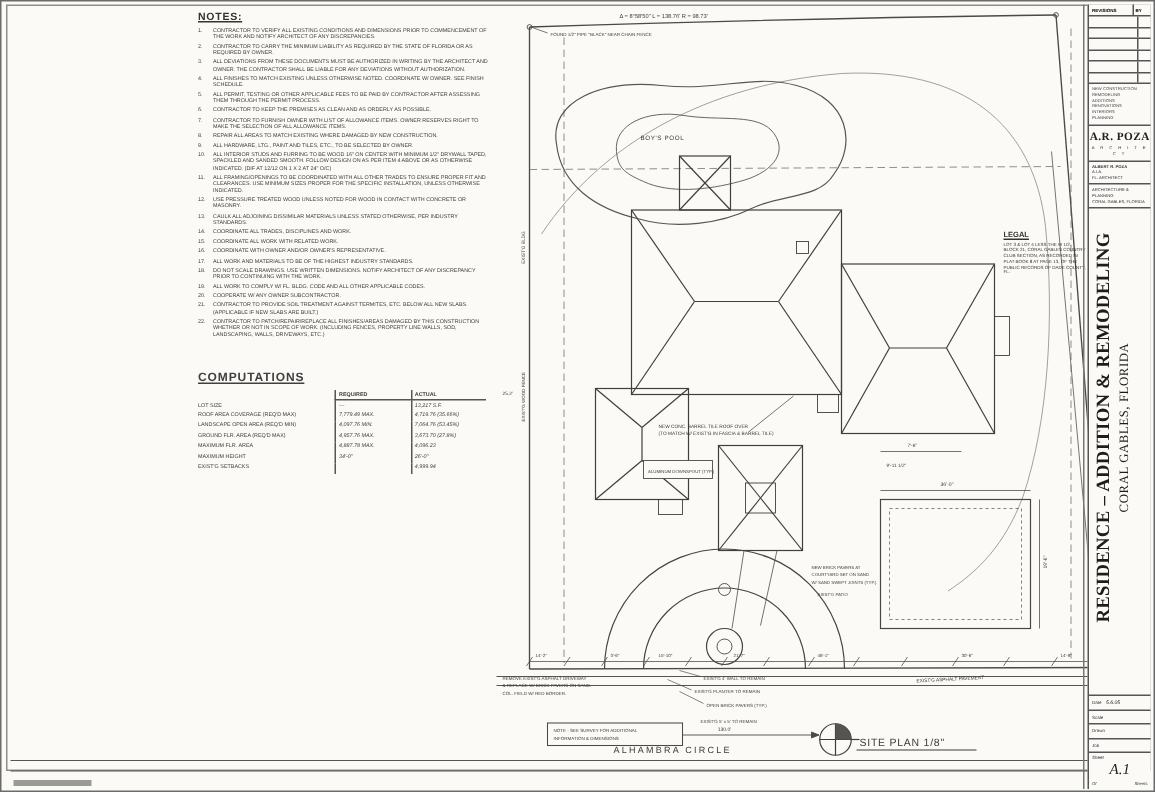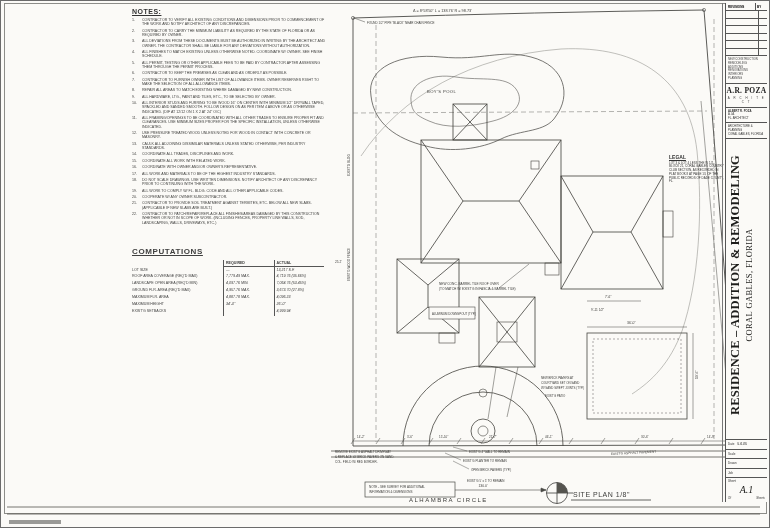--- a/index.html
+++ b/index.html
@@ -28,21 +28,21 @@
     border-left:.5px solid #555;padding:1px 2px;font-weight:bold;}
   .crow{display:flex;line-height:1.1;}
   .crow .c1{width:92px;padding:1.5px 0;}
   .crow .c2,.crow .c3{width:46px;border-left:.5px solid #555;padding:1.5px 2px;
     font-style:italic;}
   
   .legal{position:absolute;left:668px;top:153px;width:56px;color:#333;}
   .legal-title{font-size:5px;font-weight:bold;text-decoration:underline;margin-bottom:1.5px;}
   .legal-text{font-size:3px;line-height:1.25;}
   
-  .tblock{position:absolute;right:2px;top:2px;bottom:25px;width:41px;
+  .tblock{position:absolute;right:2px;top:2px;bottom:1px;width:41px;
     border-left:1px solid #555;background:#fbfaf7;display:flex;flex-direction:column;}
   .tblock:before{content:"";position:absolute;left:-4px;top:0;bottom:0;
     width:1px;background:#777;}
   .revisions{border-bottom:1px solid #555;}
   .rev-head{display:flex;font-size:3px;font-weight:bold;border-bottom:.5px solid #555;}
   .rev-head .rl{flex:1;padding:1.5px 2px;}
   .rev-head .rb{width:9px;border-left:.5px solid #555;padding:1.5px 1px;}
   .rev-row{height:6.5px;border-bottom:.5px solid #555;position:relative;}
   .rev-row:after{content:"";position:absolute;right:9px;top:0;bottom:0;width:.5px;background:#555;}
   .rev-row:last-child{border-bottom:none;}

